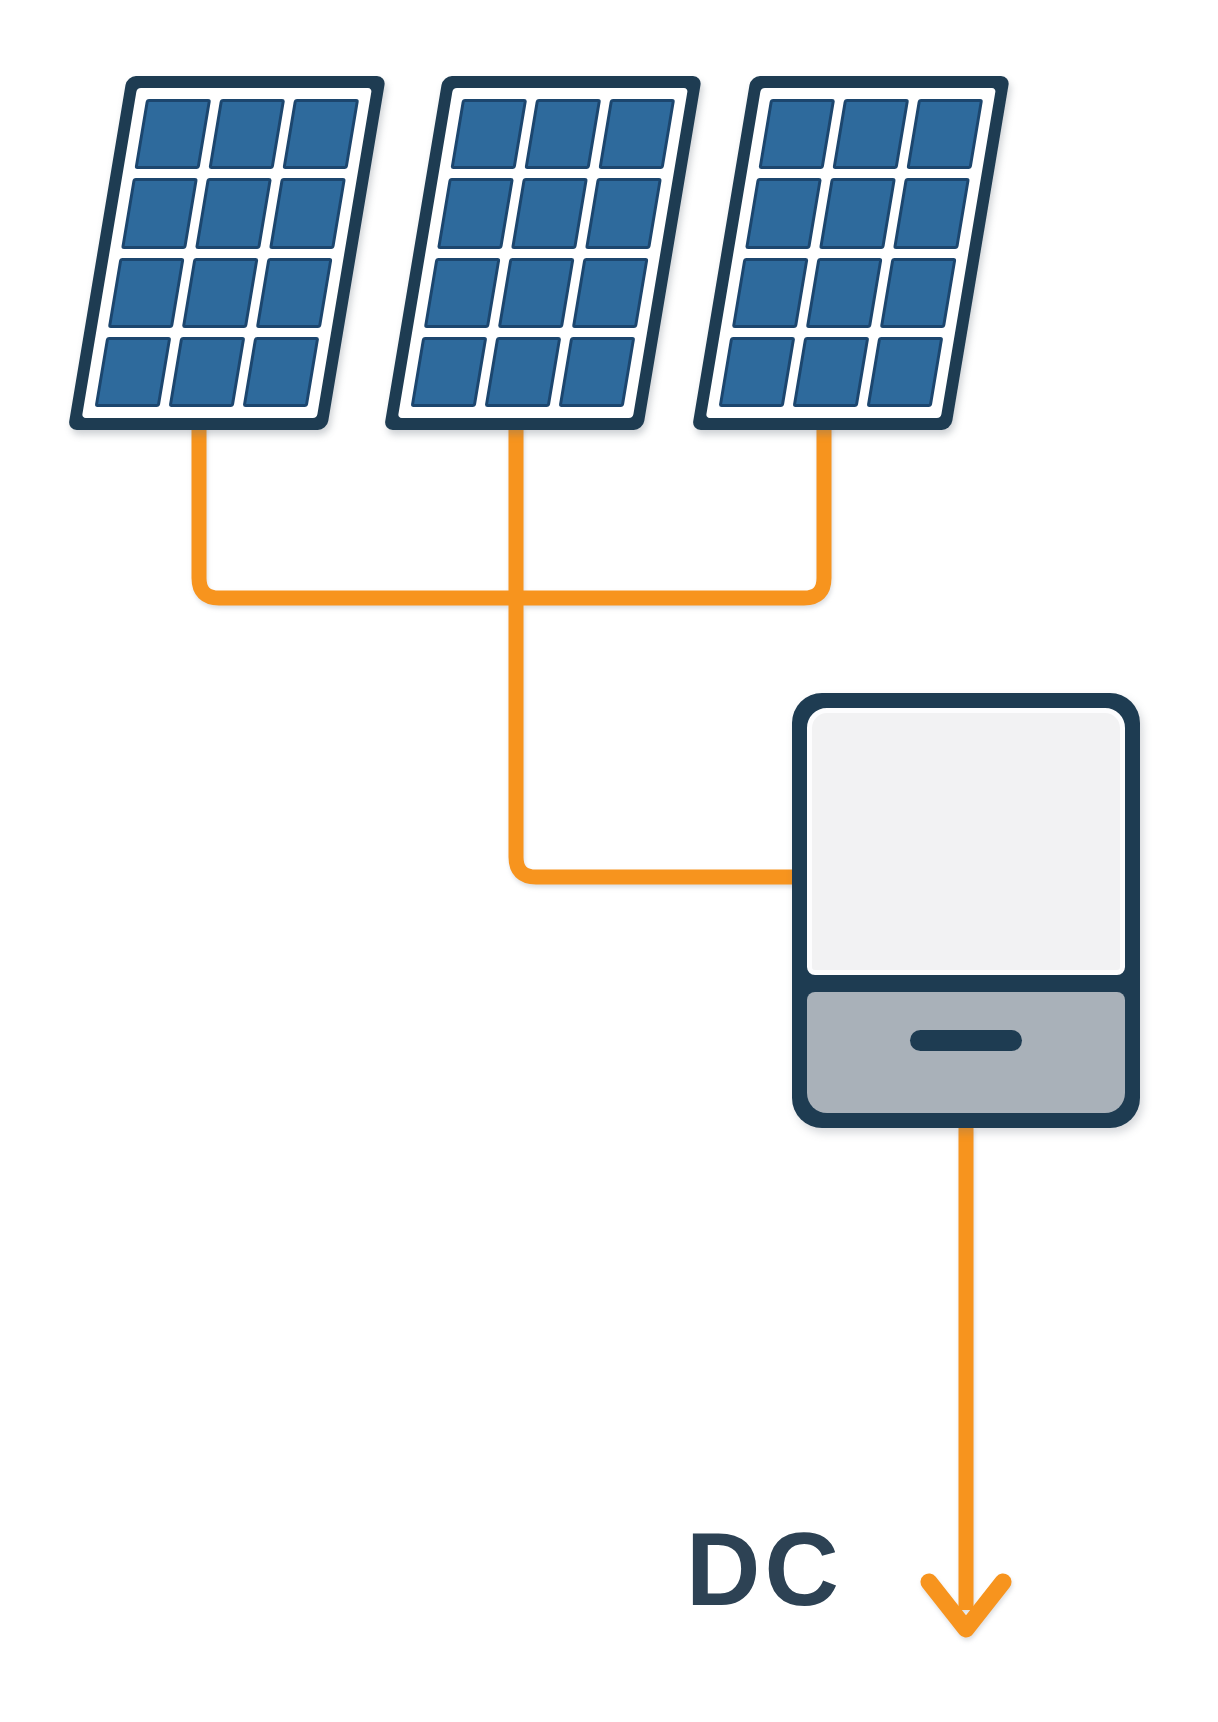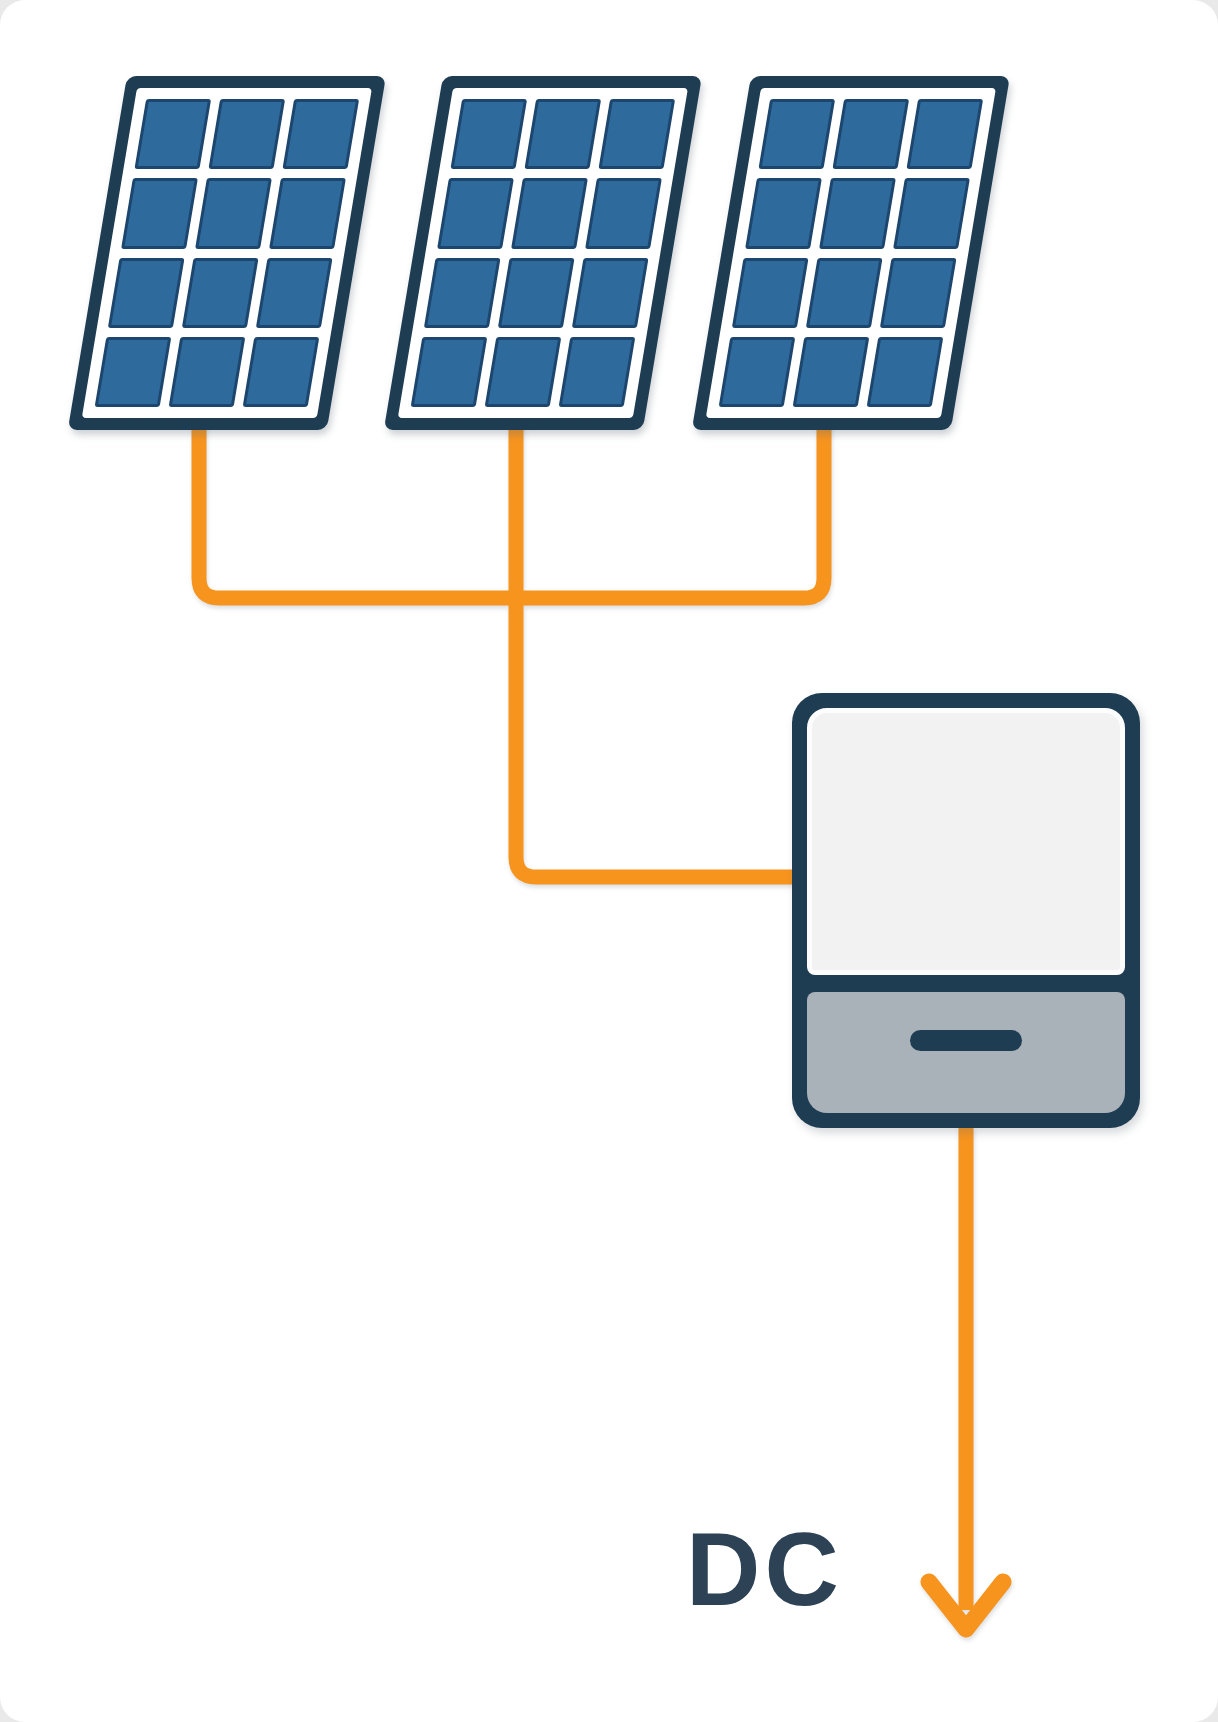--- a/index.html
+++ b/index.html
@@ -15,21 +15,20 @@
   }
   *{box-sizing:border-box;margin:0;padding:0;}
   html,body{background:#e9e9e9;font-family:"Liberation Sans",sans-serif;}
   .canvas{
     position:relative;
     width:1218px;
     height:1722px;
     margin:0 auto;
     background:var(--background);
     overflow:hidden;
-    border-radius:25px;
   }
   
   .wires{
     position:absolute;left:0;top:0;width:1218px;height:1722px;
     pointer-events:none;
     filter:drop-shadow(1px 3px 2px rgba(140,145,155,.30));
   }
   .wire{fill:none;stroke:var(--wire-orange);stroke-width:15;}
   .wire-head{fill:none;stroke:var(--wire-orange);stroke-width:17;stroke-linecap:round;stroke-linejoin:round;}
   

